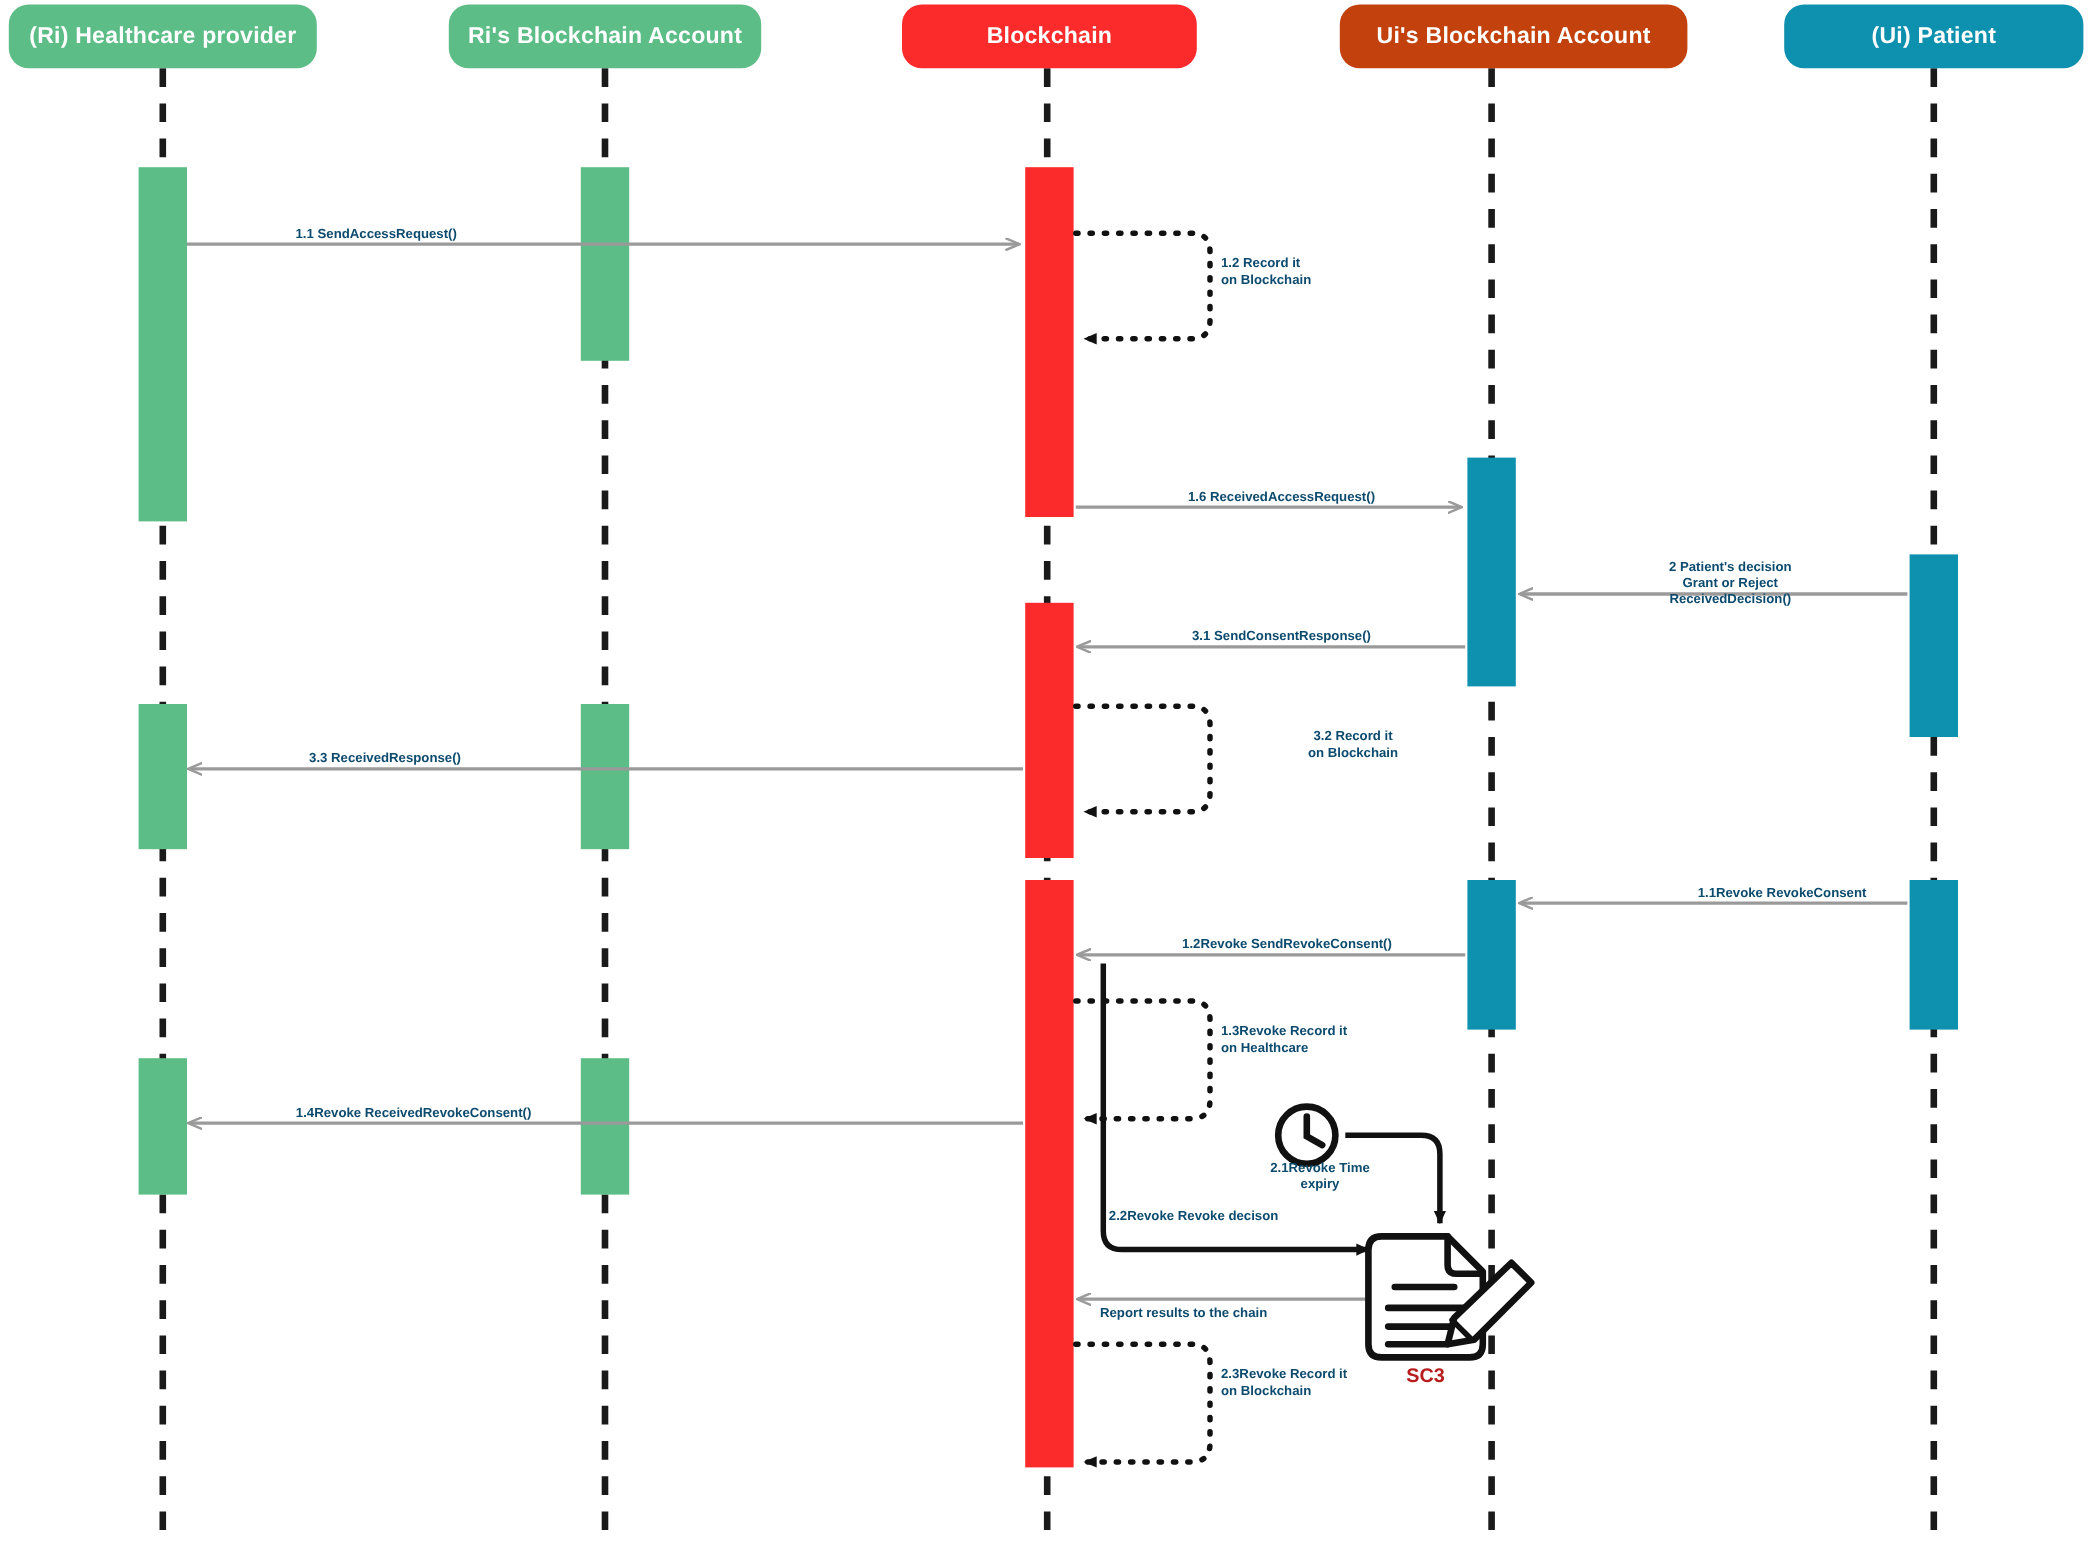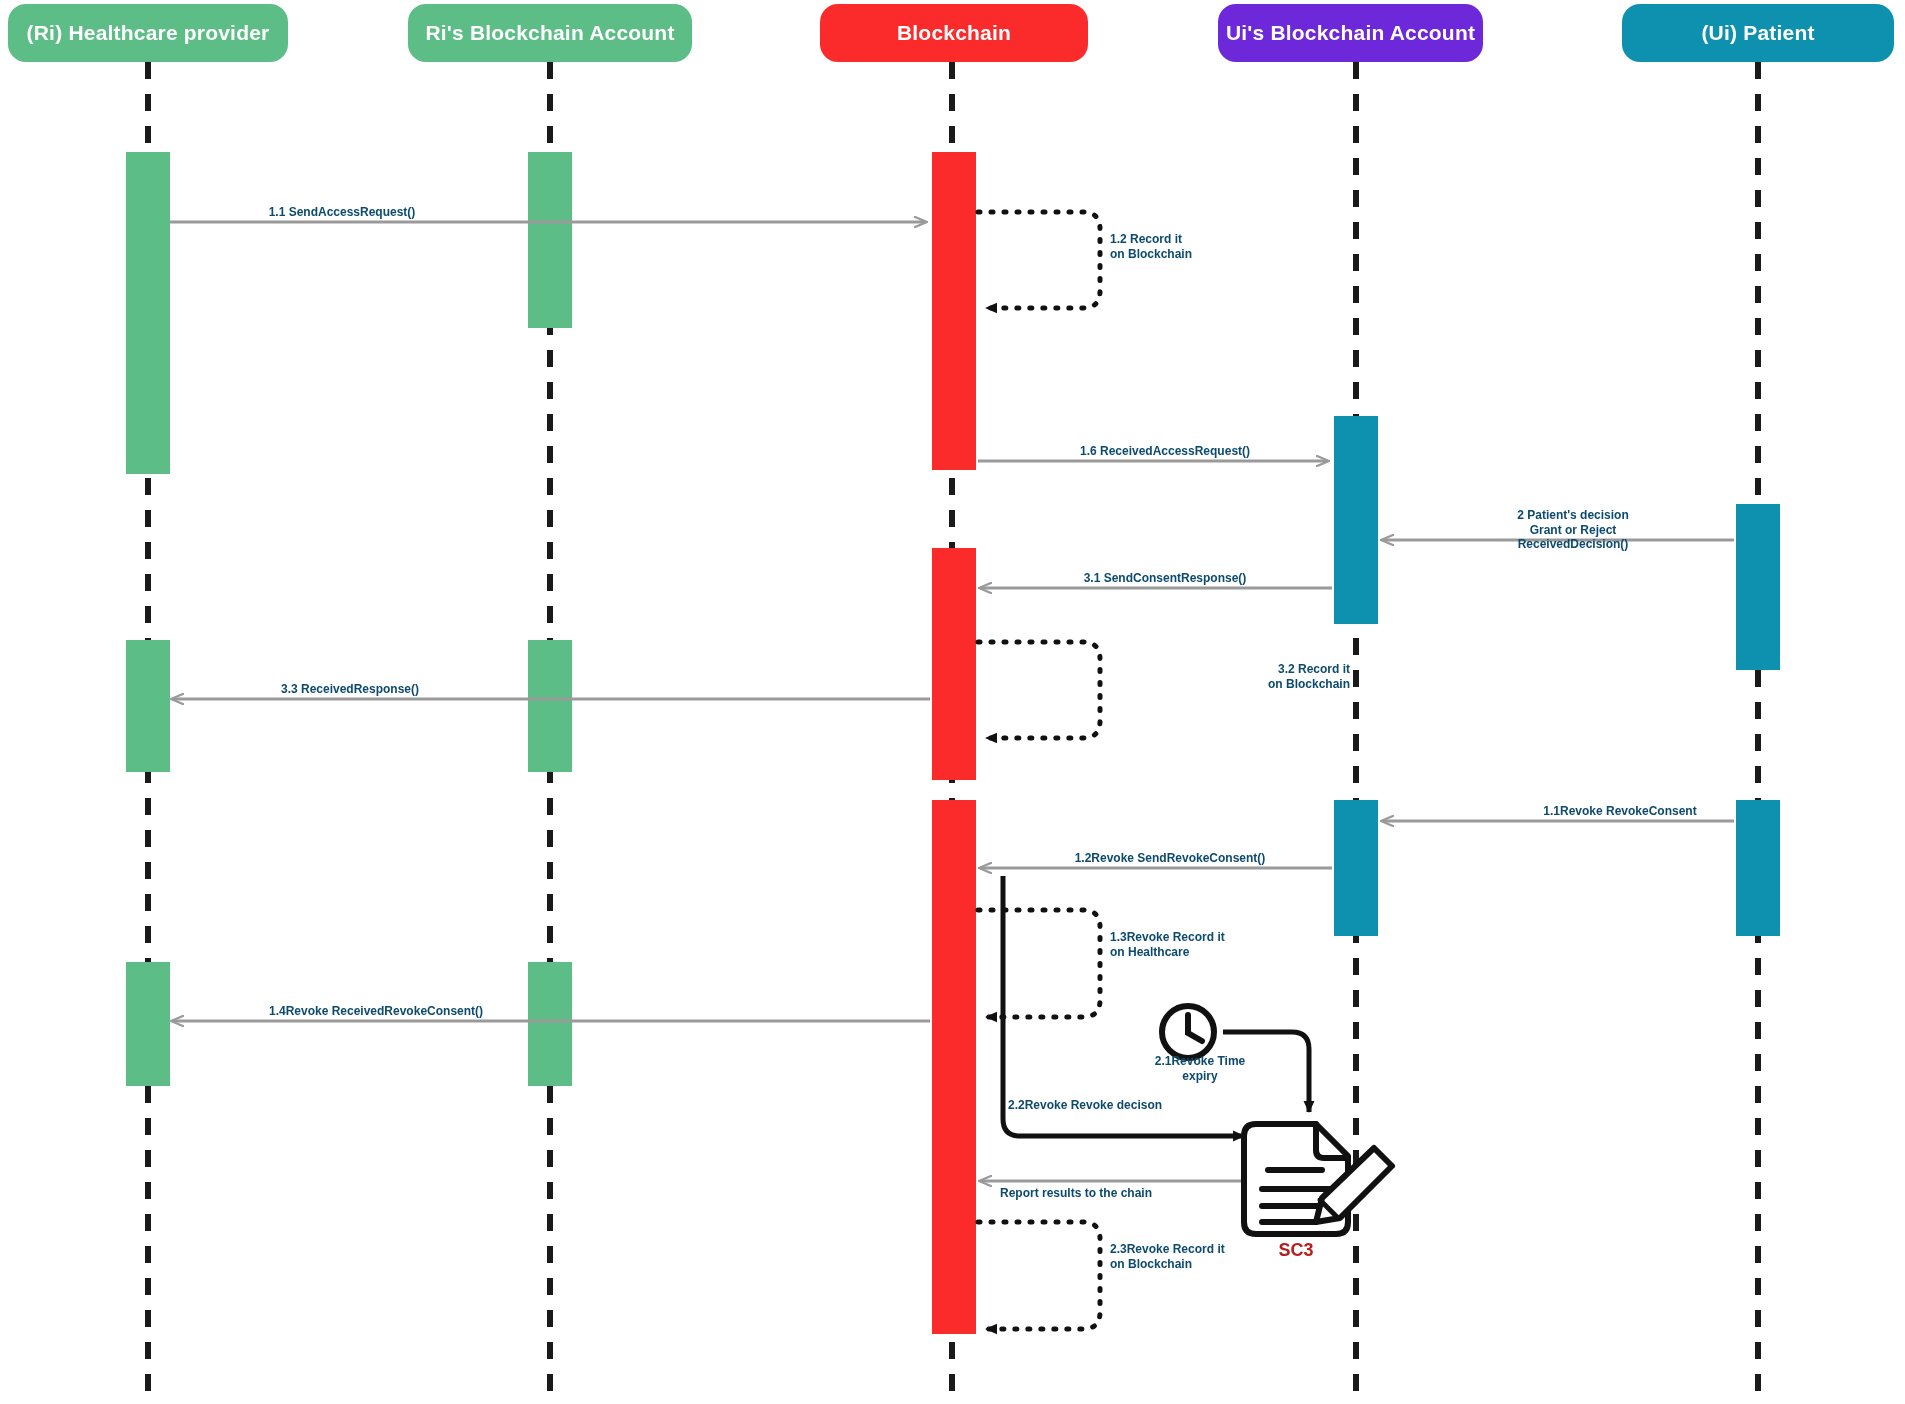--- a/index.html
+++ b/index.html
@@ -143,42 +143,42 @@
   </div>
 
   <div class="hdr" style="left:408px;top:4px;width:284px;height:58px;background:#5cbd86;">
     <span>Ri's Blockchain Account</span>
   </div>
 
   <div class="hdr" style="left:820px;top:4px;width:268px;height:58px;background:#fb2b2b;">
     <span>Blockchain</span>
   </div>
 
-  <div class="hdr" style="left:1218px;top:4px;width:265px;height:58px;background:#6d28d9;text-align:right;">
+  <div class="hdr" style="left:1218px;top:4px;width:316px;height:58px;background:#c2410c;text-align:right;">
     <span>Ui's Blockchain Account</span>
   </div>
 
   <div class="hdr" style="left:1622px;top:4px;width:272px;height:58px;background:#0e91ae;">
     <span>(Ui) Patient</span>
   </div>
 
   <div class="msg" style="left:182px;top:205px;width:320px;">1.1 SendAccessRequest()</div>
 
   <div class="msg" style="left:1110px;top:232px;width:240px;text-align:left;">1.2 Record it
 on Blockchain</div>
 
   <div class="msg" style="left:1005px;top:444px;width:320px;">1.6 ReceivedAccessRequest()</div>
 
   <div class="msg" style="left:1428px;top:508px;width:290px;">2 Patient's decision
 Grant or Reject
 ReceivedDecision()</div>
 
   <div class="msg" style="left:1005px;top:571px;width:320px;">3.1 SendConsentResponse()</div>
 
-  <div class="msg" style="left:1110px;top:662px;width:240px;text-align:right;">3.2 Record it
+  <div class="msg" style="left:1110px;top:662px;width:240px;text-align:center;">3.2 Record it
 on Blockchain</div>
 
   <div class="msg" style="left:190px;top:682px;width:320px;">3.3 ReceivedResponse()</div>
 
   <div class="msg" style="left:1480px;top:804px;width:280px;">1.1Revoke  RevokeConsent</div>
 
   <div class="msg" style="left:1010px;top:851px;width:320px;">1.2Revoke SendRevokeConsent()</div>
 
   <div class="msg" style="left:1110px;top:930px;width:250px;text-align:left;">1.3Revoke Record it
 on Healthcare</div>

